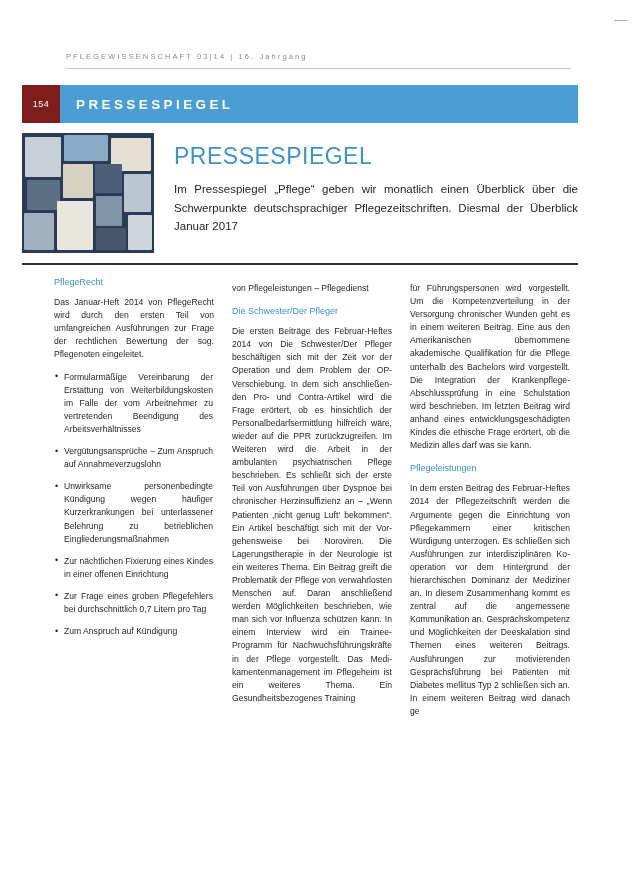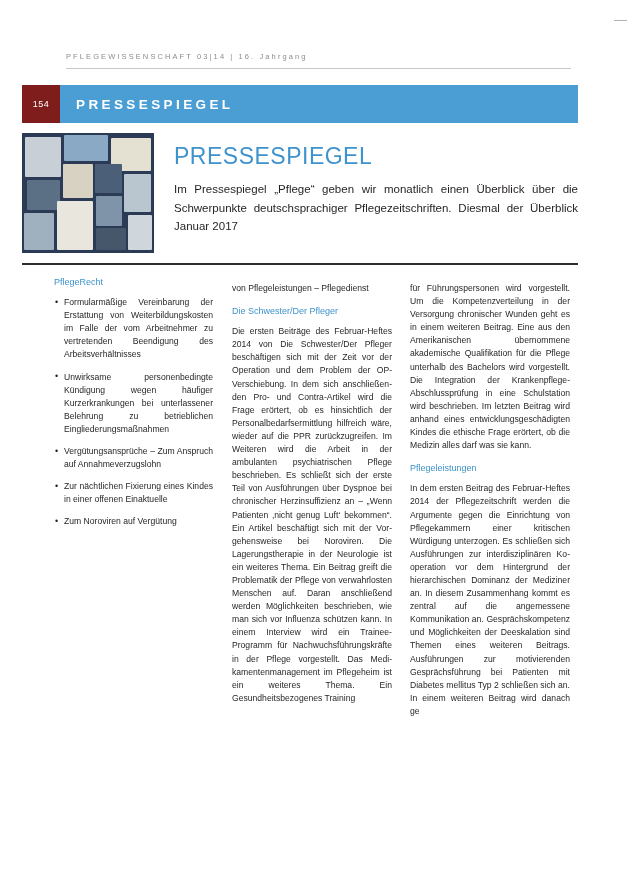--- a/index.html
+++ b/index.html
@@ -213,26 +213,28 @@
       <h1 class="hero-title">PRESSESPIEGEL</h1>
       <p class="hero-para">Im Pressespiegel „Pflege“ geben wir monatlich einen Überblick über die Schwerpunkte deutschsprachiger Pflegezeitschriften. Diesmal der Überblick Januar 2017</p>
     </div>
   </div>
   <div class="rule-hero"></div>
 
   <div class="columns">
 
     <div class="col">
       <h2 class="subhead">PflegeRecht</h2>
+      <p>Das Januar-Heft 2014 von Pflege­Recht wird durch den ersten Teil von umfangreichen Ausfüh­rungen zur Frage der rechtlichen Bewertung der sog. Pflegenoten eingeleitet.</p>
       <ul class="bullets">
         <li>Formularmäßige Vereinba­rung der Erstattung von Weiter­bildungskosten im Falle der vom Arbeitnehmer zu vertretenden Be­endigung des Arbeitsverhältnisses</li>
+        <li>Vergütungsansprüche – Zum Anspruch auf Annahmeverzugs­lohn</li>
         <li>Unwirksame personenbeding­te Kündigung wegen häufiger Kurzerkrankungen bei unterlas­sener Belehrung zu betrieblichen Eingliederungsmaßnahmen</li>
-        <li>Vergütungsansprüche – Zum Anspruch auf Annahmeverzugs­lohn</li>
-        <li>Zur nächtlichen Fixierung ei­nes Kindes in einer offenen Ein­aktuelle</li>
-        <li>Zum Noroviren auf Vergütung</li>
+        <li>Zur nächtlichen Fixierung ei­nes Kindes in einer offenen Ein­richtung</li>
+        <li>Zur Frage eines groben Pflege­fehlers bei durchschnittlich 0,7 Litern pro Tag</li>
+        <li>Zum Anspruch auf Kündigung</li>
       </ul>
     </div>
 
     <div class="col">
       <p>von Pflegeleistungen – Pflege­dienst</p>
       <h2 class="subhead spaced">Die Schwester/Der Pfleger</h2>
       <p class="hyphenated">Die ersten Beiträge des Februar-Heftes 2014 von Die Schwester/Der Pfleger beschäftigen sich mit der Zeit vor der Operation und dem Problem der OP-Verschie­bung. In dem sich anschließen­den Pro- und Contra-Artikel wird die Frage erörtert, ob es hinsicht­lich der Personalbedarfsermitt­lung hilfreich wäre, wieder auf die PPR zurückzugreifen. Im Weiteren wird die Arbeit in der ambulanten psychiatrischen Pflege beschrie­ben. Es schließt sich der erste Teil von Ausführungen über Dyspnoe bei chronischer Herzinsuffizienz an – „Wenn Patienten ‚nicht ge­nug Luft‘ bekommen“. Ein Arti­kel beschäftigt sich mit der Vor­gehensweise bei Noroviren. Die Lagerungstherapie in der Neuro­logie ist ein weiteres Thema. Ein Beitrag greift die Problematik der Pflege von verwahrlosten Men­schen auf. Daran anschließend werden Möglichkeiten beschrie­ben, wie man sich vor Influenza schützen kann. In einem Inter­view wird ein Trainee-Programm für Nachwuchsführungskräfte in der Pflege vorgestellt. Das Medi­kamentenmanagement im Pflege­heim ist ein weiteres Thema. Ein Gesundheitsbezogenes Training</p>
     </div>
 
     <div class="col">

